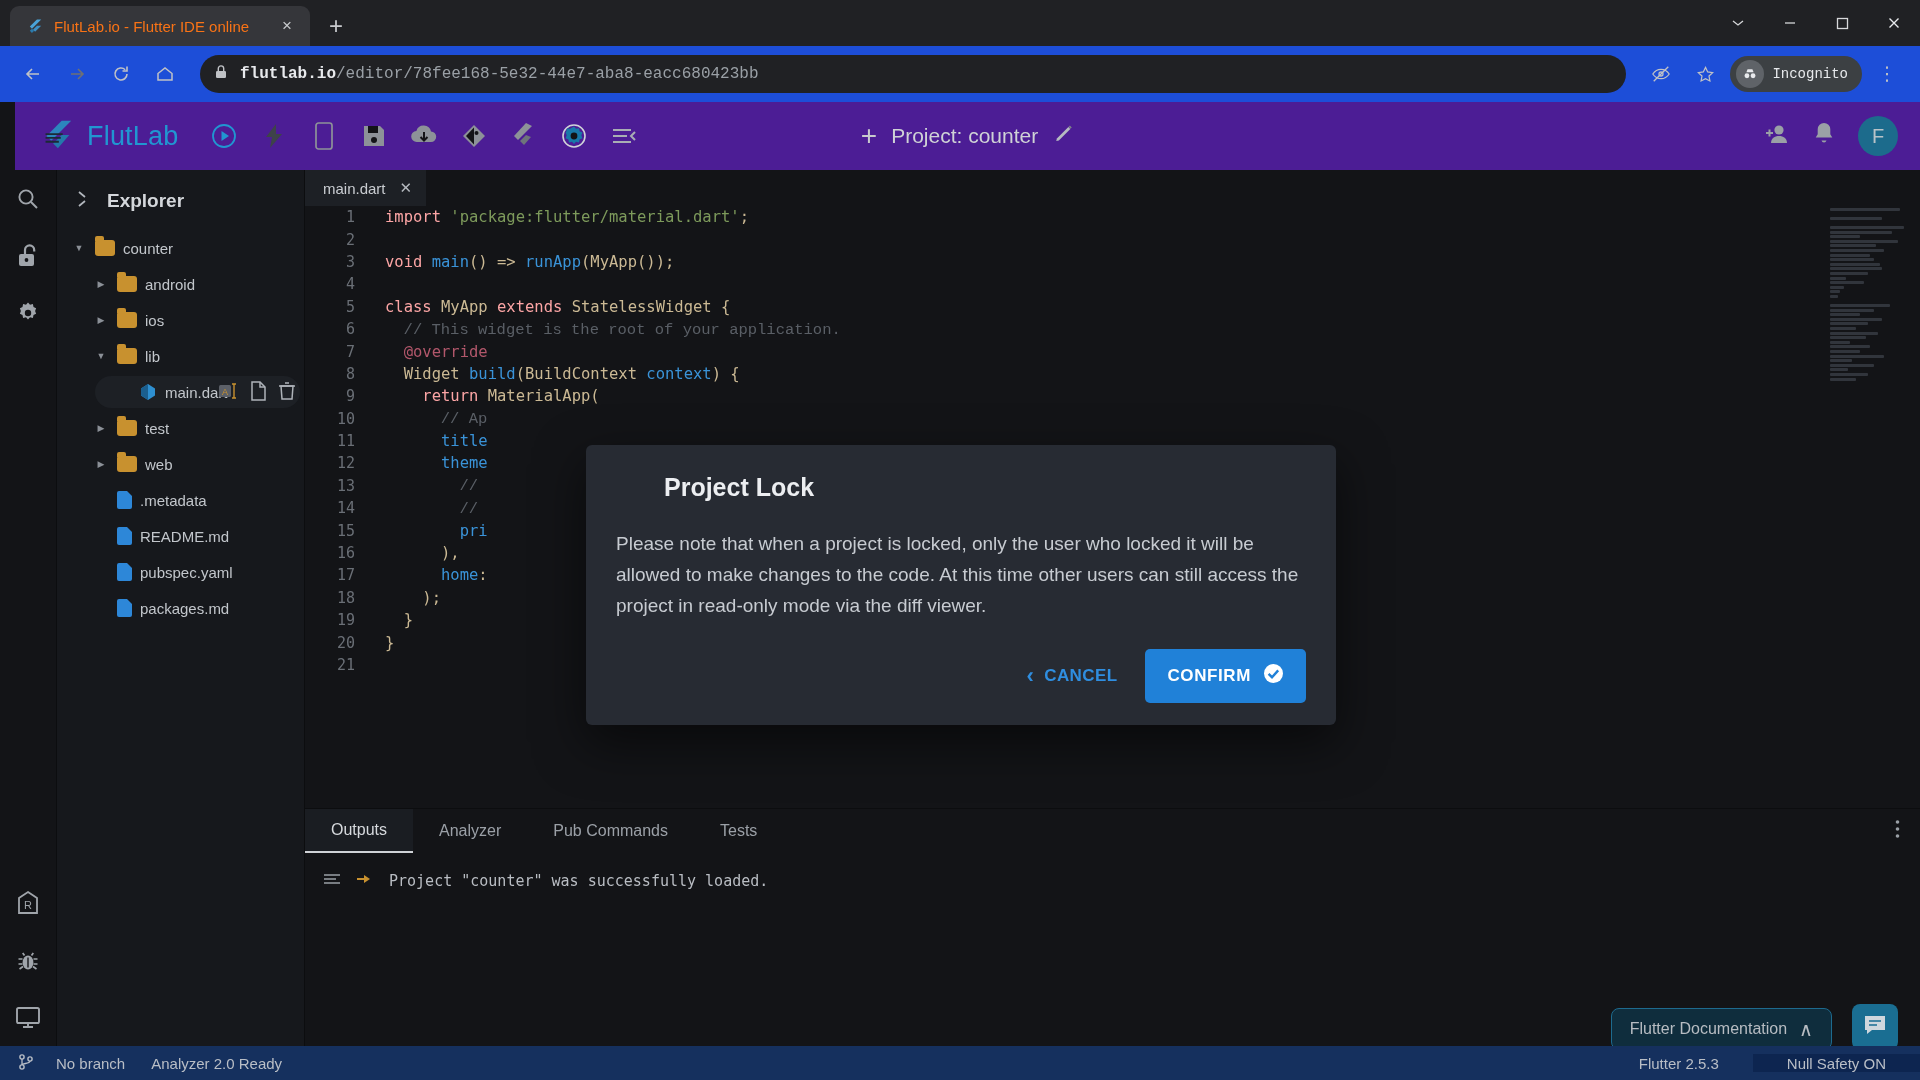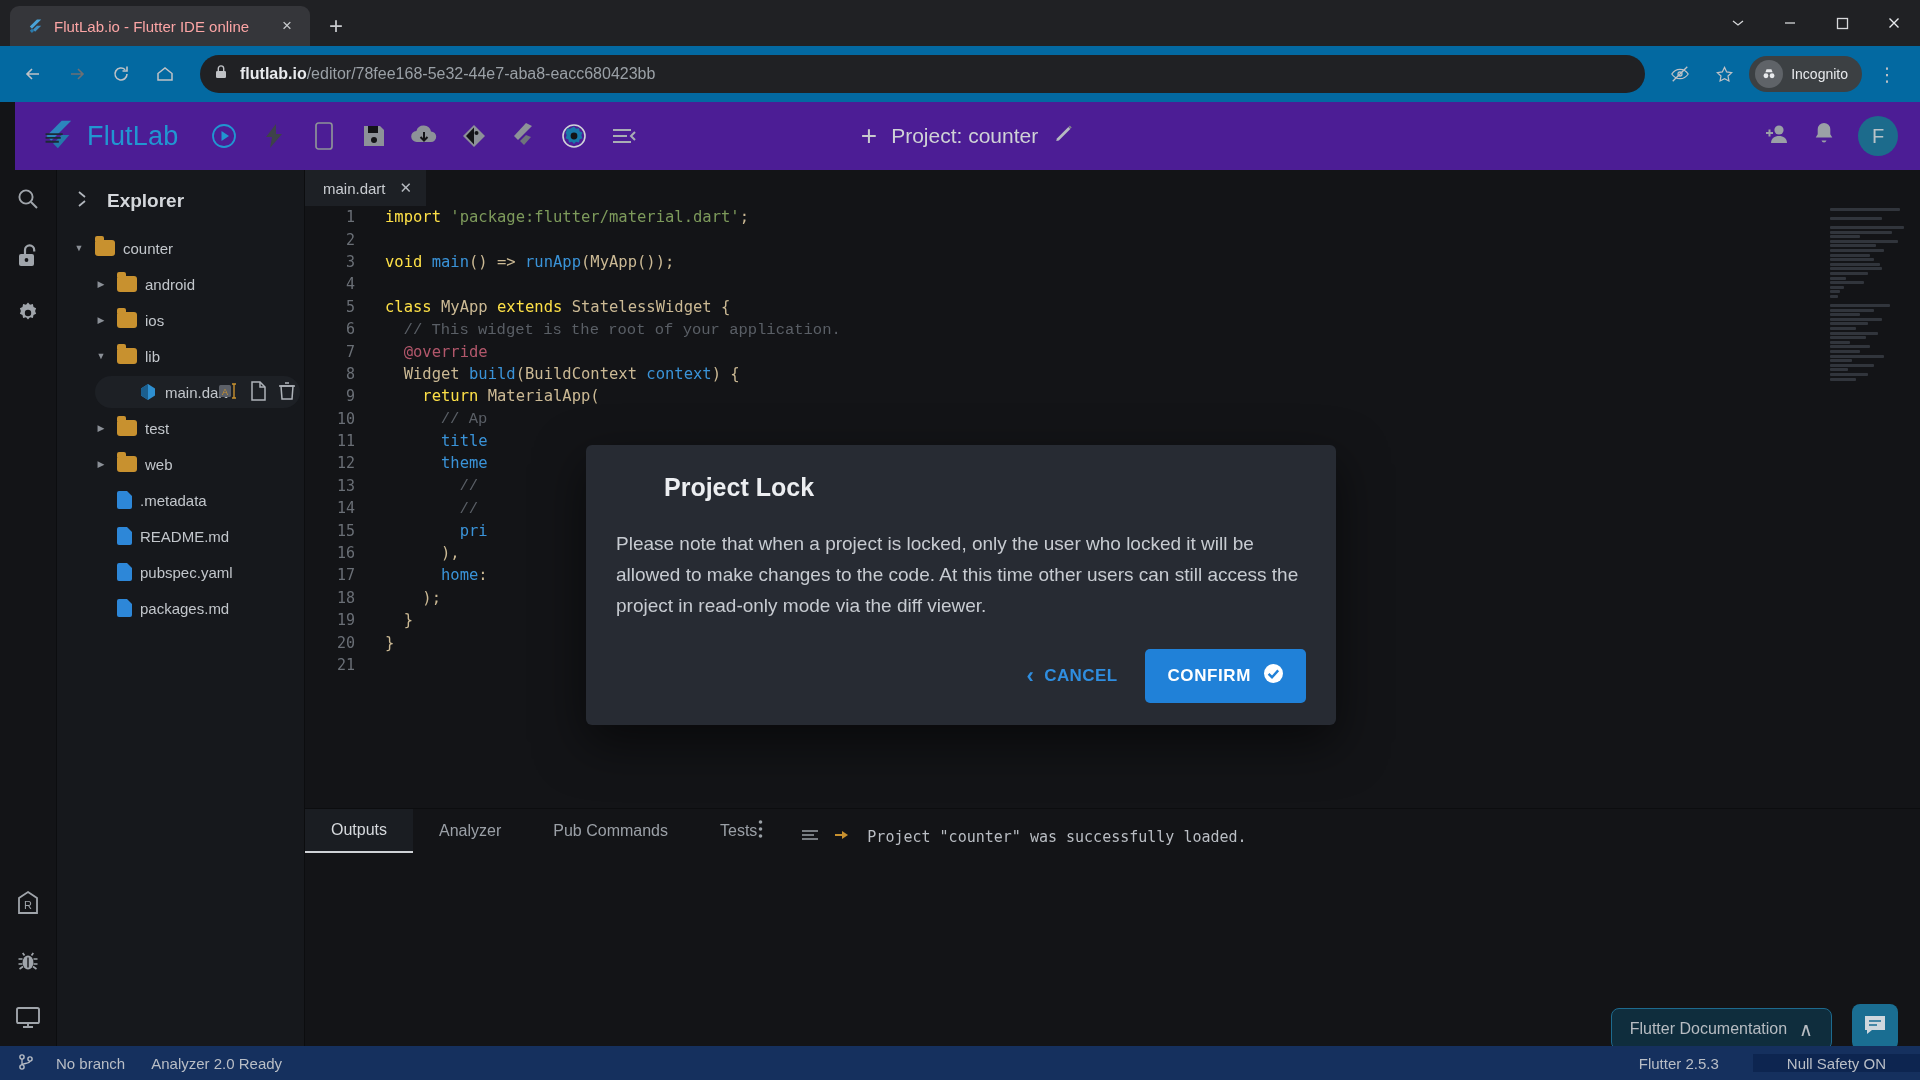--- a/index.html
+++ b/index.html
@@ -9,29 +9,29 @@
     font-family:"Liberation Sans", sans-serif;
     color:#e8eaed;
     -webkit-font-smoothing:antialiased;
   }
 
   
   .browser-tabstrip{ height:46px; background:#202124; display:flex; align-items:flex-end; padding-left:10px; position:relative; }
   .tab{ height:40px; background:#35363a; border-radius:9px 9px 0 0; display:flex; align-items:center;
         padding:0 10px 0 16px; gap:10px; min-width:300px; }
   .tab-favicon{ width:18px; height:18px; display:flex; align-items:center; justify-content:center; }
-  .tab-title{ font-size:15px; color:#fca5a5; white-space:nowrap; flex:1; }
+  .tab-title{ font-size:15px; color:#f97316; white-space:nowrap; flex:1; }
   .tab-close{ width:26px; height:26px; border-radius:50%; display:flex; align-items:center; justify-content:center;
               color:#c8cacd; font-size:17px; }
   .newtab{ width:36px; height:36px; margin:0 0 2px 8px; display:flex; align-items:center; justify-content:center;
            color:#c8cacd; font-size:24px; font-weight:300; }
   .winctrls{ position:absolute; right:0; top:0; height:46px; display:flex; align-items:center; }
   .winbtn{ width:52px; height:46px; display:flex; align-items:center; justify-content:center; color:#d6d8da; }
 
-  .browser-toolbar{ height:56px; background:#0369a1; display:flex; align-items:center; padding:0 14px; gap:6px; }
+  .browser-toolbar{ height:56px; background:#1d4ed8; display:flex; align-items:center; padding:0 14px; gap:6px;font-family:Liberation Mono, monospace; }
   .navbtn{ width:38px; height:38px; border-radius:50%; display:flex; align-items:center; justify-content:center; color:#c0c2c6; }
   .navbtn.disabled{ color:#6e7074; }
   .omnibox{ flex:1; height:38px; background:#202124; border-radius:19px; display:flex; align-items:center;
             padding:0 14px; gap:12px; margin:0 10px; }
   .omnibox-url{ font-size:16px; color:#9aa0a6; white-space:nowrap; }
   .omnibox-url b{ color:#e8eaed; font-weight:700; }
   .tb-right{ display:flex; align-items:center; gap:6px; }
   .incognito{ display:flex; align-items:center; gap:8px; background:#3c4043; border-radius:18px; height:36px; padding:0 14px 0 6px; }
   .incog-circle{ width:28px; height:28px; border-radius:50%; background:#5f6368; display:flex; align-items:center; justify-content:center; }
   .incog-label{ font-size:14px; color:#e8eaed; }
@@ -81,33 +81,33 @@
   
   .editor{ flex:1; display:flex; flex-direction:column; min-width:0; background:#131417; }
   .tabbar{ height:36px; background:#131417; display:flex; align-items:stretch; }
   .etab{ background:#1d2025; display:flex; align-items:center; gap:14px; padding:0 14px 0 18px; font-size:15px; color:#c9ccd1; }
   .etab-close{ font-size:15px; color:#b5b9bf; }
   .code-area{ flex:1; background:#131417; position:relative; overflow:hidden; font-family:"DejaVu Sans Mono", monospace; }
   .code-line{ height:22.4px; display:flex; align-items:center; font-size:15.5px; white-space:pre; }
   .ln{ width:72px; text-align:right; padding-right:22px; color:#6a6f76; font-size:15px; flex:0 0 72px; }
   .gutterbar{ width:8px; flex:0 0 8px; }
   .ctext{ padding-left:0; }
-  .kw{ color:#fde047; }  
+  .kw{ color:#fca5a5; }  
   .str{ color:#7d9a5b; }
   .fn{ color:#3a93d8; }
   .typ{ color:#cbb994; }
   .cmt{ color:#5a5f66;font-family:Liberation Mono, monospace; }
   .ann{ color:#b2576b; }
   .pun{ color:#cbb994; }
   .prop{ color:#3a93d8; }
   .minimap{ position:absolute; right:0; top:0; width:96px; height:100%; opacity:.42; }
   .mm-line{ height:3px; margin:1.6px 0 0 6px; background:#5c6470; border-radius:1px; }
 
   
-  .panel{ height:238px; flex:0 0 238px; background:#131417; border-top:1px solid #0c0d0f; display:flex; flex-direction:row; }
+  .panel{ height:238px; flex:0 0 238px; background:#131417; border-top:1px solid #0c0d0f; display:flex; flex-direction:column; }
   .panel-tabs{ height:44px; display:flex; align-items:stretch; position:relative; }
   .ptab{ display:flex; align-items:center; padding:0 26px; font-size:16px; color:#9ba0a7; }
   .ptab.active{ background:#1a1d22; color:#d6d9dd; border-bottom:2px solid #cfd2d6; }
   .panel-menu{ position:absolute; right:20px; top:10px; color:#9aa0a6; }
   .panel-body{ flex:1; padding:18px 0 0 18px; }
   .out-line{ display:flex; align-items:center; gap:14px; font-family:"DejaVu Sans Mono", monospace;
              font-size:15px; color:#b9bdc3; }
 
   .docbtn{ position:absolute; right:88px; bottom:30px; height:42px; background:#0f2d3d; border:1px solid #1d6a8e;
            border-radius:8px; display:flex; align-items:center; gap:12px; padding:0 18px; font-size:16px; color:#b7bcc2; }

